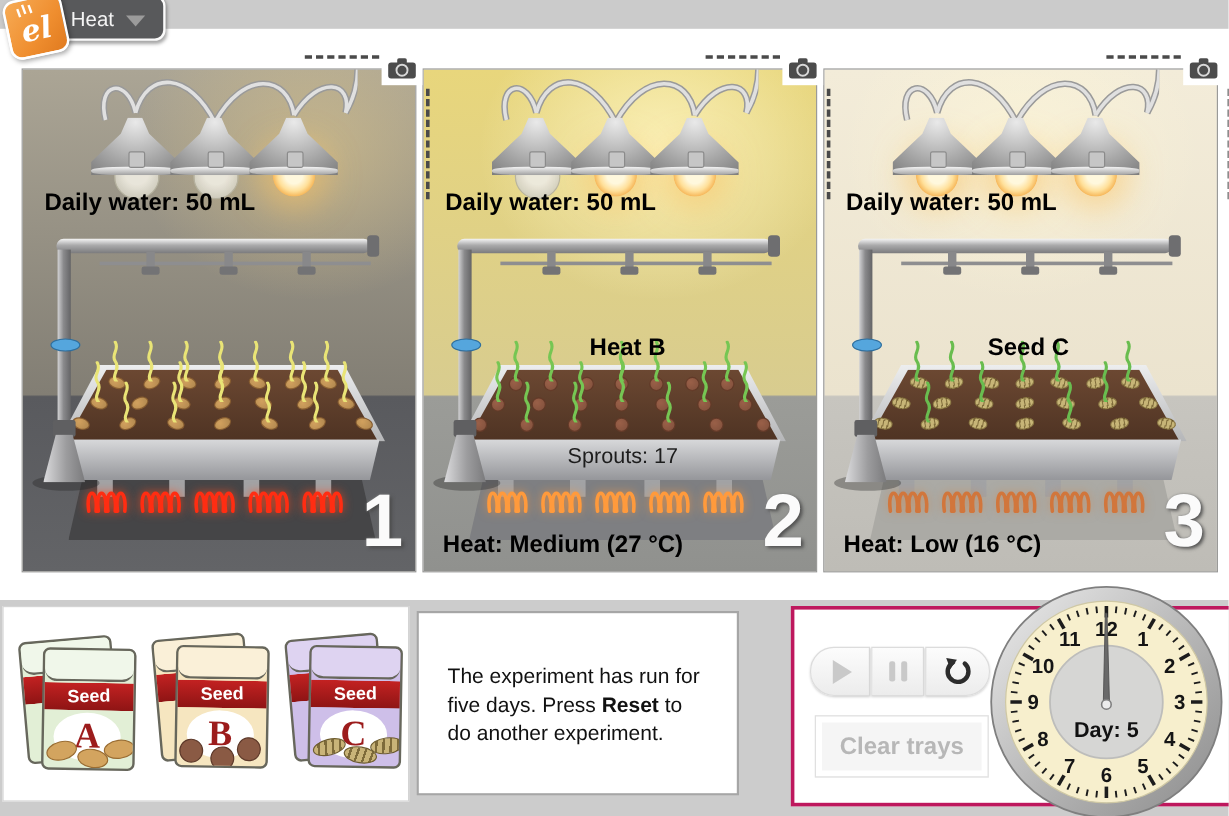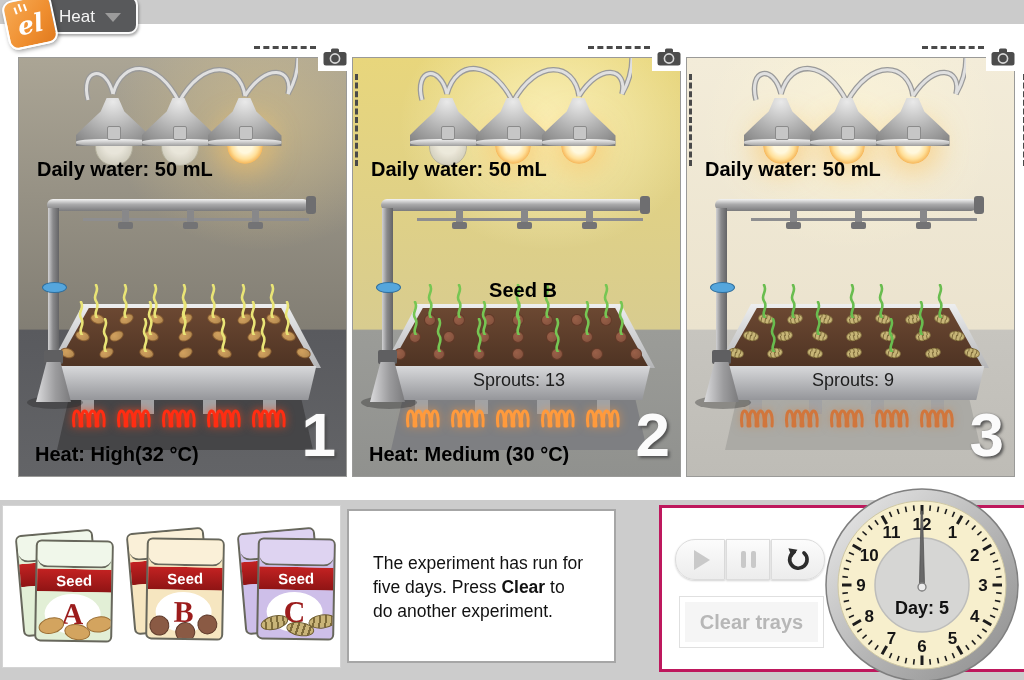--- a/index.html
+++ b/index.html
@@ -294,21 +294,20 @@
             <path d="M7,34 C2,28 11,24 6,17 C2,11 10,8 6,1" fill="none" stroke="#e9e476" stroke-width="2.6" stroke-linecap="round"></path>
           </svg>
           <div class="seed oval" style="left: 201.667px; top: 40px; background: radial-gradient(circle at 35% 35%, rgb(210, 161, 94), rgba(0, 0, 0, 0.22) 130%), rgb(210, 161, 94); transform: rotate(-24deg);"></div>
           <svg class="sprout" width="14" height="34" viewBox="0 0 14 34" style="left: 201.667px; top: 10px;">
             <path d="M7,34 C2,28 11,24 6,17 C2,11 10,8 6,1" fill="none" stroke="#e9e476" stroke-width="2.6" stroke-linecap="round"></path>
           </svg>
           <div class="seed oval" style="left: 241px; top: 40px; background: radial-gradient(circle at 35% 35%, rgb(210, 161, 94), rgba(0, 0, 0, 0.22) 130%), rgb(210, 161, 94); transform: rotate(18deg);"></div>
         </div>
         <div class="tray-front"></div>
       </div>
-      <div class="heat-label">Heat: High(32 °C)</div>
       <div class="numeral">1</div>
     </div>
   <div class="chamber" style="left: 352px; background: radial-gradient(46% 30% at 60% 16%, rgba(255, 246, 195, 0.85), rgba(0, 0, 0, 0) 100%), linear-gradient(rgb(232, 214, 124) 0%, rgb(216, 204, 143) 64.8%, rgb(155, 156, 152) 65.2%, rgb(144, 145, 142) 100%);">
       <div class="cam-box">
         <svg width="24" height="18" viewBox="0 0 24 18">
           <rect x="0.5" y="4" width="23" height="13.5" rx="2.5" fill="#4c4c4c"></rect>
           <rect x="8" y="0.5" width="8" height="6" rx="1.5" fill="#4c4c4c"></rect>
           <circle cx="12" cy="10.5" r="4.6" fill="#4c4c4c" stroke="#d8d8d8" stroke-width="1.6"></circle>
         </svg>
       </div>
@@ -348,21 +347,21 @@
       <div class="pipe-rail"></div>
       <div class="pipe-cap"></div>
       <div class="pole"></div>
       <div class="blue-ring"></div>
       <div class="pipe-collar"></div>
       <div class="base-shadow"></div>
       <div class="pipe-base"></div>
       <div class="nozzle" style="left:103px"></div>
       <div class="nozzle" style="left:168px"></div>
       <div class="nozzle" style="left:233px"></div>
-      <div class="seed-label">Seed B</div>
+      <div class="seed-label">Heat B</div>
       <div class="pit" style="background:#7e7f82"></div>
       <div class="leg" style="left:62px"></div>
       <div class="leg" style="left:122px"></div>
       <div class="leg" style="left:184px"></div>
       <div class="leg" style="left:244px"></div>
       <div class="coils">
         <svg width="38" height="26" viewBox="0 0 38 26" style="filter:drop-shadow(0 0 4px rgba(255,150,55,0.7))">
           <path d="M3,24 C0,4 11,4 9,24 M11,24 C8,4 19,4 17,24 M19,24 C16,4 27,4 25,24 M27,24 C24,4 35,4 33,24" fill="none" stroke="#ff9a3c" stroke-width="3" stroke-linecap="round"></path>
         </svg>
         <svg width="38" height="26" viewBox="0 0 38 26" style="filter:drop-shadow(0 0 4px rgba(255,150,55,0.7))">
@@ -437,23 +436,23 @@
           </svg>
           <div class="seed round" style="left: 123px; top: 40px; background: radial-gradient(circle at 35% 35%, rgb(154, 96, 72), rgba(0, 0, 0, 0.22) 130%), rgb(154, 96, 72);"></div>
           <div class="seed round" style="left: 162.333px; top: 40px; background: radial-gradient(circle at 35% 35%, rgb(154, 96, 72), rgba(0, 0, 0, 0.22) 130%), rgb(154, 96, 72);"></div>
           <svg class="sprout" width="14" height="34" viewBox="0 0 14 34" style="left: 162.333px; top: 10px;">
             <path d="M7,34 C2,28 11,24 6,17 C2,11 10,8 6,1" fill="none" stroke="#76c653" stroke-width="2.6" stroke-linecap="round"></path>
           </svg>
           <div class="seed round" style="left: 201.667px; top: 40px; background: radial-gradient(circle at 35% 35%, rgb(154, 96, 72), rgba(0, 0, 0, 0.22) 130%), rgb(154, 96, 72);"></div>
           <div class="seed round" style="left: 241px; top: 40px; background: radial-gradient(circle at 35% 35%, rgb(154, 96, 72), rgba(0, 0, 0, 0.22) 130%), rgb(154, 96, 72);"></div>
         </div>
         <div class="tray-front"></div>
-        <div class="sprouts-label">Sprouts: 13</div>
-      </div>
-      <div class="heat-label">Heat: Medium (30 °C)</div>
+        <div class="sprouts-label">Sprouts: 17</div>
+      </div>
+      <div class="heat-label">Heat: Medium (27 °C)</div>
       <div class="numeral">2</div>
     </div>
   <div class="chamber" style="left: 686px; background: radial-gradient(46% 30% at 50% 16%, rgba(255, 248, 215, 0.6), rgba(0, 0, 0, 0) 100%), linear-gradient(rgb(243, 236, 217) 0%, rgb(235, 227, 206) 64.8%, rgb(199, 197, 191) 65.2%, rgb(190, 188, 182) 100%);">
       <div class="cam-box">
         <svg width="24" height="18" viewBox="0 0 24 18">
           <rect x="0.5" y="4" width="23" height="13.5" rx="2.5" fill="#4c4c4c"></rect>
           <rect x="8" y="0.5" width="8" height="6" rx="1.5" fill="#4c4c4c"></rect>
           <circle cx="12" cy="10.5" r="4.6" fill="#4c4c4c" stroke="#d8d8d8" stroke-width="1.6"></circle>
         </svg>
       </div>
@@ -493,20 +492,21 @@
       <div class="pipe-rail"></div>
       <div class="pipe-cap"></div>
       <div class="pole"></div>
       <div class="blue-ring"></div>
       <div class="pipe-collar"></div>
       <div class="base-shadow"></div>
       <div class="pipe-base"></div>
       <div class="nozzle" style="left:103px"></div>
       <div class="nozzle" style="left:168px"></div>
       <div class="nozzle" style="left:233px"></div>
+      <div class="seed-label">Seed C</div>
       <div class="pit" style="background:#abaaa5"></div>
       <div class="leg" style="left:62px"></div>
       <div class="leg" style="left:122px"></div>
       <div class="leg" style="left:184px"></div>
       <div class="leg" style="left:244px"></div>
       <div class="coils">
         <svg width="38" height="26" viewBox="0 0 38 26" style="filter:drop-shadow(0 0 4px rgba(210,125,60,0.5))">
           <path d="M3,24 C0,4 11,4 9,24 M11,24 C8,4 19,4 17,24 M19,24 C16,4 27,4 25,24 M27,24 C24,4 35,4 33,24" fill="none" stroke="#d1763c" stroke-width="3" stroke-linecap="round"></path>
         </svg>
         <svg width="38" height="26" viewBox="0 0 38 26" style="filter:drop-shadow(0 0 4px rgba(210,125,60,0.5))">
@@ -569,22 +569,22 @@
           <div class="seed striped" style="left: 83.6667px; top: 40px; background: repeating-linear-gradient(100deg, rgb(199, 181, 119) 0px, rgb(199, 181, 119) 3px, rgb(126, 107, 58) 3px, rgb(126, 107, 58) 4px); transform: rotate(10deg);"></div>
           <div class="seed striped" style="left: 123px; top: 40px; background: repeating-linear-gradient(100deg, rgb(199, 181, 119) 0px, rgb(199, 181, 119) 3px, rgb(126, 107, 58) 3px, rgb(126, 107, 58) 4px); transform: rotate(-12deg);"></div>
           <div class="seed striped" style="left: 162.333px; top: 40px; background: repeating-linear-gradient(100deg, rgb(199, 181, 119) 0px, rgb(199, 181, 119) 3px, rgb(126, 107, 58) 3px, rgb(126, 107, 58) 4px); transform: rotate(10deg);"></div>
           <svg class="sprout" width="14" height="34" viewBox="0 0 14 34" style="left: 162.333px; top: 10px;">
             <path d="M7,34 C2,28 11,24 6,17 C2,11 10,8 6,1" fill="none" stroke="#69bd4f" stroke-width="2.6" stroke-linecap="round"></path>
           </svg>
           <div class="seed striped" style="left: 201.667px; top: 40px; background: repeating-linear-gradient(100deg, rgb(199, 181, 119) 0px, rgb(199, 181, 119) 3px, rgb(126, 107, 58) 3px, rgb(126, 107, 58) 4px); transform: rotate(-12deg);"></div>
           <div class="seed striped" style="left: 241px; top: 40px; background: repeating-linear-gradient(100deg, rgb(199, 181, 119) 0px, rgb(199, 181, 119) 3px, rgb(126, 107, 58) 3px, rgb(126, 107, 58) 4px); transform: rotate(10deg);"></div>
         </div>
         <div class="tray-front"></div>
-        <div class="sprouts-label">Sprouts: 9</div>
-      </div>
+      </div>
+      <div class="heat-label">Heat: Low (16 °C)</div>
       <div class="numeral">3</div>
     </div>
 
   <div class="bottom-bg"></div>
 
   <div class="panel panel-packets">
     <div class="pk-group" style="left:16px;top:26px">
         <div class="pk back" style="background:#e2efd6">
           <div class="flap" style="background:#f0f7ea"></div>
           <div class="ribbon">
@@ -640,21 +640,21 @@
             <span>C</span>
           </div>
           <div class="pkseed stripe" style="left:2px;top:76px;transform:rotate(-15deg)"></div>
           <div class="pkseed stripe" style="left:28px;top:82px;transform:rotate(8deg)"></div>
           <div class="pkseed stripe" style="left:50px;top:74px;transform:rotate(-8deg)"></div>
         </div>
       </div>
   </div>
 
   <div class="panel panel-message">
-    <div class="msg"><span>The experiment has run for five days. Press </span><b>Clear</b><span> to do another experiment.</span></div>
+    <div class="msg"><span>The experiment has run for five days. Press </span><b>Reset</b><span> to do another experiment.</span></div>
   </div>
 
   <div class="panel panel-controls">
     <div class="media-btn btn-play">
       <span class="ic-play"></span>
     </div>
     <div class="media-btn btn-pause">
       <span class="ic-pause">
           <i></i>
           <i></i>

